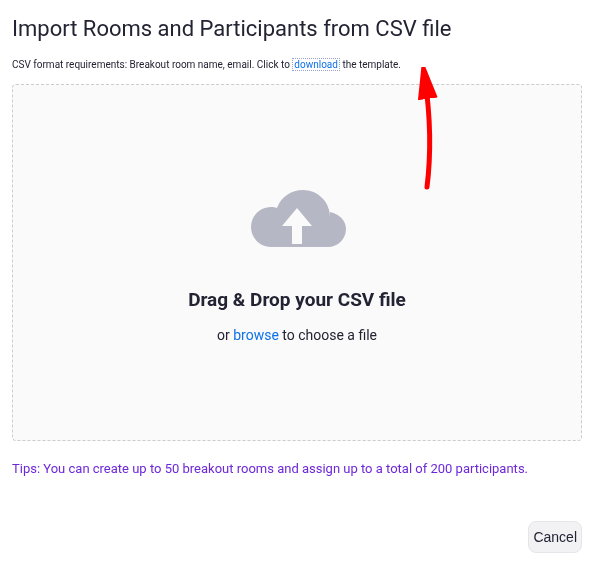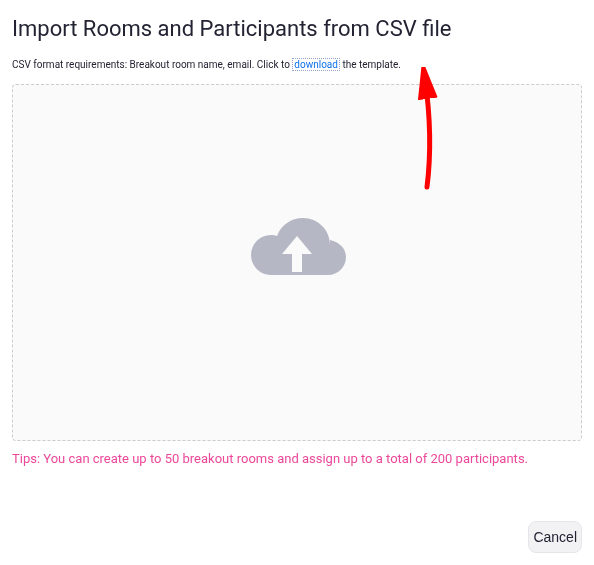--- a/index.html
+++ b/index.html
@@ -54,22 +54,22 @@
     .drop-sub {
       font-size: 14px;
       color: #232333;
     }
     .browse-link {
       color: #0E71EB;
       cursor: pointer;
     }
     .tips {
       font-size: 13px;
-      color: #ec4899;
-      margin-top: 10px;
+      color: #6d28d9;
+      margin-top: 20px;
     }
     .footer {
       position: absolute;
       right: 12px;
       bottom: 12px;
       display: flex;
       gap: 8px;
     }
     .btn {
       font-size: 14px;
@@ -97,20 +97,24 @@
   <span>CSV format requirements: Breakout room name, email. Click to </span><a class="link">download</a><span> the template.</span>
 </p>
 
 <div class="dropzone">
   <div class="cloud-wrap">
     <svg width="110" height="80" viewBox="0 0 110 80">
       <path d="M88 35c0-15-12-27-27-27-12 0-22 7-26 18-2-1-4-1-6-1-11 0-20 9-20 20s9 20 20 20h57c10 0 18-8 18-18 0-8-6-15-16-17z" fill="#b5b8c4"></path>
       <path d="M55 26 L40 44 L50 44 L50 62 L60 62 L60 44 L70 44 Z" fill="#fafafa"></path>
     </svg>
   </div>
+  <div class="drop-heading">Drag &amp; Drop your CSV file</div>
+  <div class="drop-sub">
+    <span>or </span><span class="browse-link">browse</span><span> to choose a file</span>
+  </div>
 </div>
 
 <p class="tips">Tips: You can create up to 50 breakout rooms and assign up to a total of 200 participants.</p>
 
 <div class="footer">
   <button class="btn">Cancel</button>
 </div>
 
 <svg class="arrow" width="60" height="130">
   <defs>

